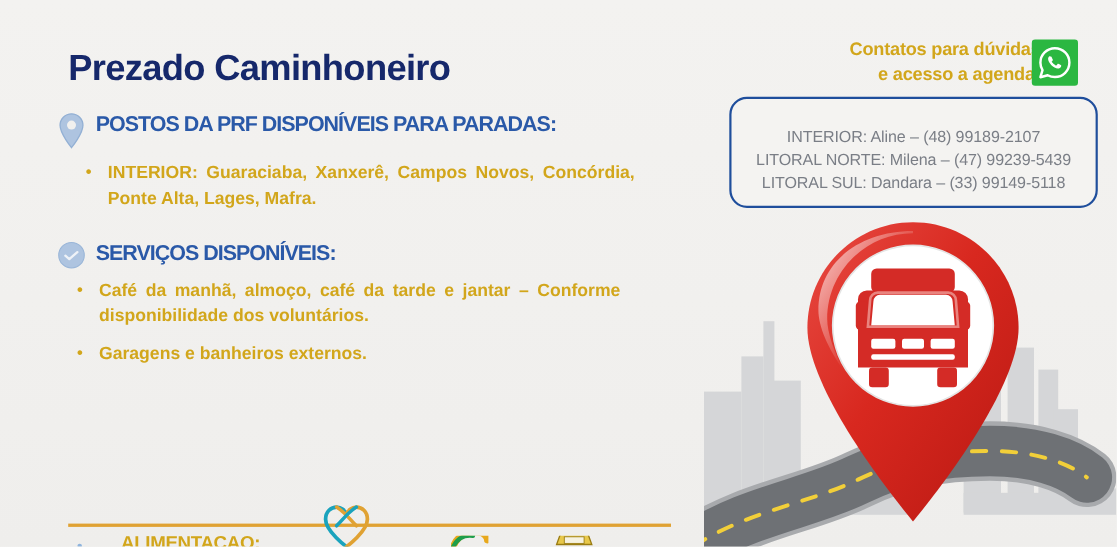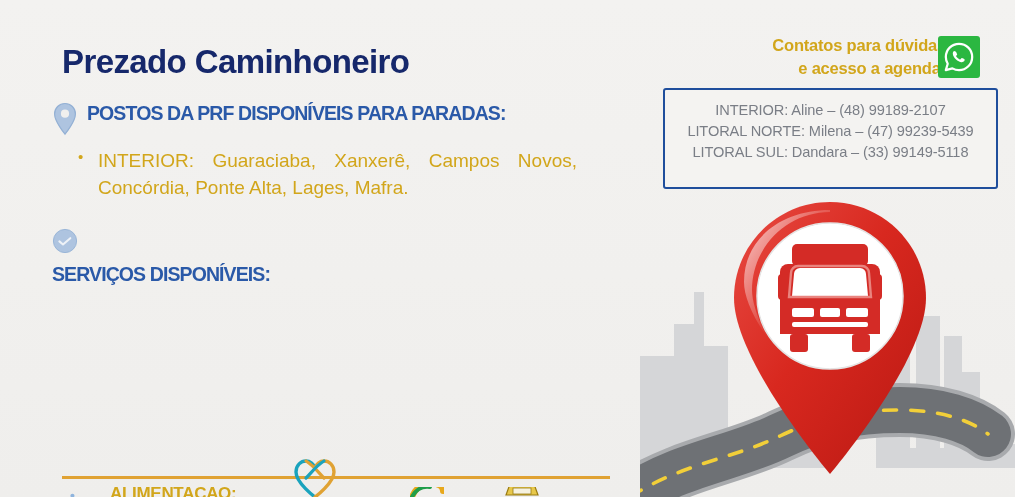--- a/index.html
+++ b/index.html
@@ -52,38 +52,38 @@
 
   
   .pin-icon { width:26px; height:34px; flex:none; display:block; }
   .check-icon { width:26px; height:26px; flex:none; display:block; }
 
   ul.bullets { list-style:none; margin:0 0 0 10px; padding:0; }
   ul.bullets li {
     position:relative;
     padding-left:26px;
     color:#d2a61b;
-    font-size:19px;
-    font-weight:normal;
+    font-size:16px;
+    font-weight:bold;
     line-height:1.43;
     margin-bottom:11px;
     text-align:justify;
     max-width:505px;
   }
   ul.bullets li::before {
     content:"•";
     position:absolute;
     left:6px; top:-1px;
     font-size:15px;
     color:#d2a61b;
   }
   ul.bullets li:last-child { margin-bottom:0; }
 
   .services-block { margin-top:26px; }
-  .services-block .section-head { margin-bottom:9px;flex-direction:column; }
+  .services-block .section-head { margin-bottom:9px; }
   .services-block ul.bullets { margin-left:2px; }
   .services-block ul.bullets li { max-width:500px; }
 
   
   .divider-wrap {
     position:absolute;
     left:62px; top:462px;
     width:548px; height:35px;
   }
   .divider-line {
@@ -147,23 +147,23 @@
     border-radius:3px;
     display:flex; align-items:center; justify-content:center;
   }
   .wa-badge svg { width:34px; height:34px; display:block; }
 
   .contact-box {
     position:absolute;
     left:23px; top:88px;
     width:335px; height:101px;
     border:2px solid #1f4e9c;
-    border-radius:3px;
+    border-radius:16px;
     background:#f4f3f1;
-    padding-top:10px;
+    padding-top:25px;
   }
   .contact-line {
     text-align:center;
     color:#7a7e86;
     font-size:14.6px;
     line-height:1.44;
     letter-spacing:-0.1px;
   }
   .contact-hours {
     text-align:center;
@@ -209,20 +209,24 @@
     <div class="services-block">
       <div class="section-head">
         <span>
           <svg class="check-icon" viewBox="0 0 26 26">
             <circle cx="13" cy="13" r="11.6" fill="#aec4e0" stroke="#9ab6d8" stroke-width="1"></circle>
             <path d="M7.4 13.4l3.6 3.1 7.3-6.3" fill="none" stroke="#eef2f7" stroke-width="2.1" stroke-linecap="round" stroke-linejoin="round"></path>
           </svg>
         </span>
         <span class="head-text">SERVIÇOS DISPONÍVEIS:</span>
       </div>
+      <ul class="bullets">
+        <li>Café da manhã, almoço, café da tarde e jantar – Conforme disponibilidade dos voluntários.</li>
+        <li>Garagens e banheiros externos.</li>
+      </ul>
     </div>
   </div>
 
   <div class="divider-wrap">
     <div class="divider-line"></div>
     <svg class="heart-logo" viewBox="0 0 62 50">
       <path d="M31 45 C31 45 12 31 12 20 C12 13 17 9 22 9 C26 9 30 12 31 16" fill="none" stroke="#1aa3bd" stroke-width="3.4" stroke-linecap="round"></path>
       <path d="M31 45 C31 45 50 31 50 20 C50 13 45 9 40 9 C36 9 32 12 31 16" fill="none" stroke="#e0a233" stroke-width="3.4" stroke-linecap="round"></path>
       <path d="M22 9 C30 14 34 20 40 26" fill="none" stroke="#e0a233" stroke-width="3.2" stroke-linecap="round"></path>
       <path d="M40 9 C32 14 28 20 22 26" fill="none" stroke="#1aa3bd" stroke-width="3.2" stroke-linecap="round"></path>

